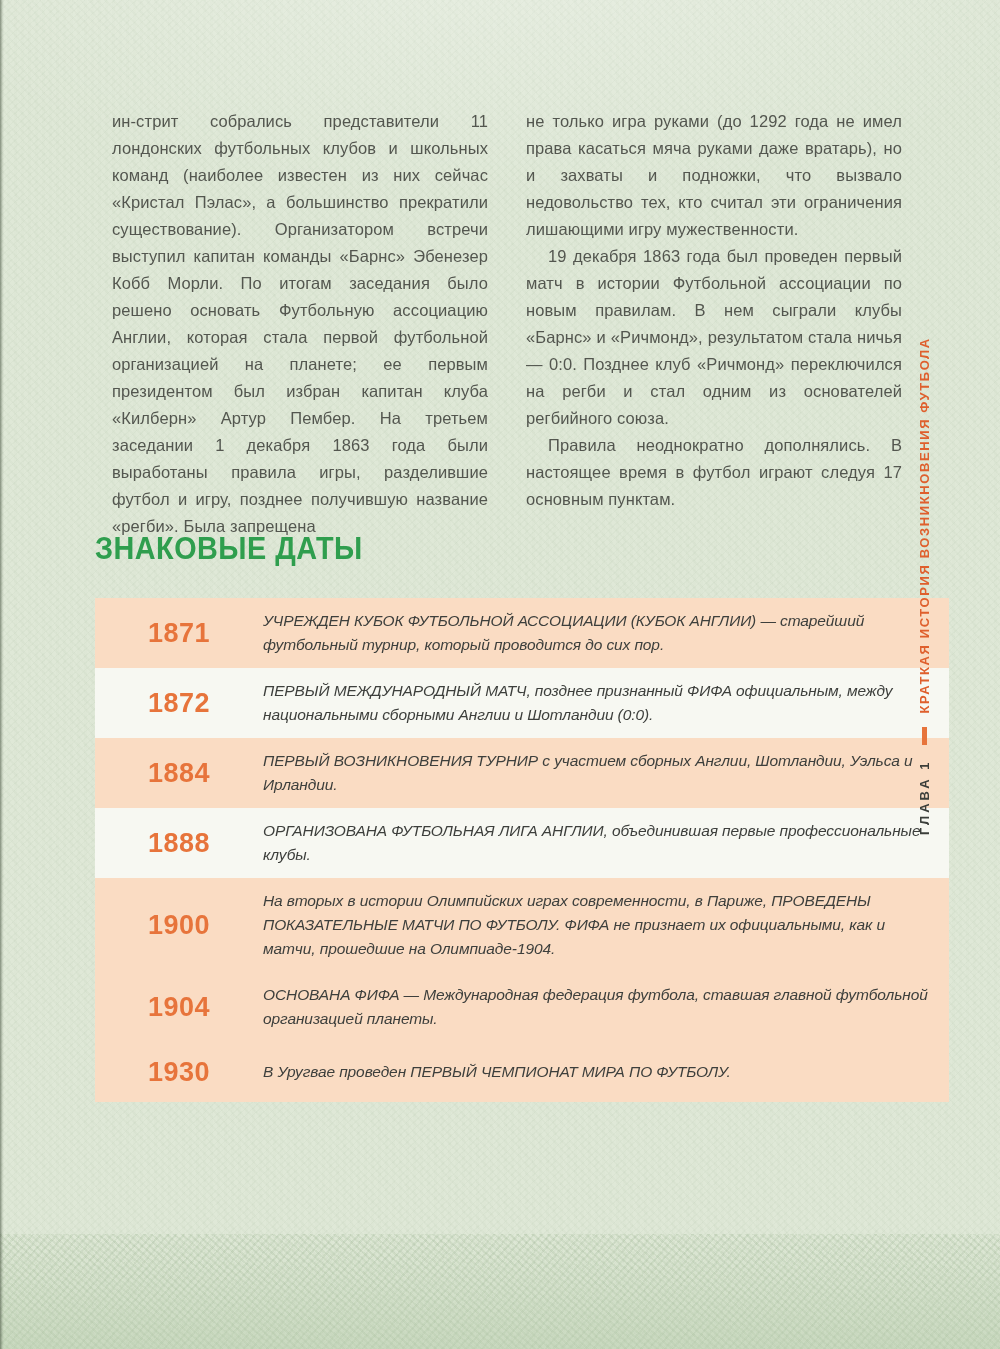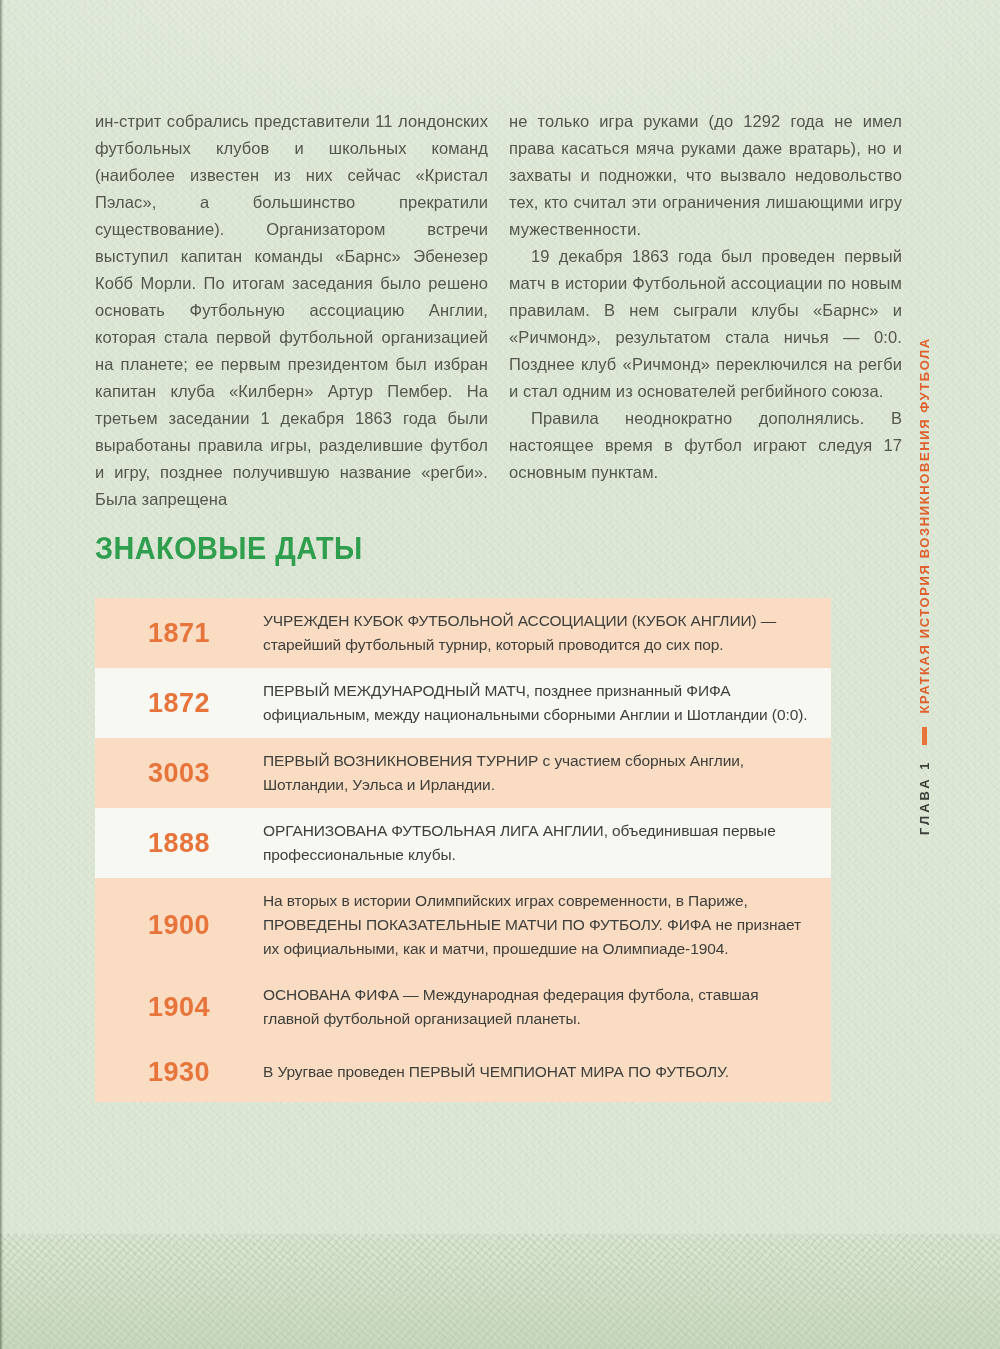--- a/index.html
+++ b/index.html
@@ -28,50 +28,50 @@
   .page-edge{
     position:absolute; left:0; top:0; bottom:0; width:4px;
     background:linear-gradient(to right, rgba(58,70,52,0.55), rgba(58,70,52,0.12) 60%, rgba(58,70,52,0));
   }
 
   
   .columns{
     position:absolute; top:108px; left:95px; width:807px;
     display:flex; gap:21px;
   }
-  .col{ flex:1; }
+  .col{ flex:1;margin-left:17px; }
   .col p{
     font-size:16.5px; line-height:27px; color:#53564f;
     text-align:justify; letter-spacing:0.1px;
   }
   .col p.indent{ text-indent:22px; }
 
   
   .section-title{
     position:absolute; top:531px; left:95px;
     font-size:31px; font-weight:700; color:#2f9e4e;
     letter-spacing:0.5px; transform:scaleX(0.93); transform-origin:left center;
     white-space:nowrap;
   }
 
   
-  .timeline{ position:absolute; top:598px; left:95px; width:736px; }
+  .timeline{ position:absolute; top:598px; left:95px; width:854px; }
   .row{
     display:flex; align-items:center;
     min-height:60px; padding:11px 0;
   }
   .row.peach{ background:#fadcc3; }
   .row.white{ background:#f7f8f2; }
   .year{
     width:168px; flex:0 0 168px; text-align:center;
     font-size:27px; font-weight:700; color:#e7743b; letter-spacing:0.5px;
   }
   .desc{
     flex:1; padding-right:14px;
-    font-size:15.5px; line-height:24px; color:#3d3f3c; letter-spacing:-0.1px;
+    font-size:15.5px; line-height:24px; color:#3d3f3c; letter-spacing:-0.1px;font-style:italic;
   }
 
   
   .sidebar{
     position:absolute; left:912px; top:835px; width:420px; height:24px;
     transform:rotate(-90deg); transform-origin:0 0;
     display:flex; align-items:center; justify-content:flex-start; gap:14px;
     white-space:nowrap;
   }
   .sidebar .chapter{
@@ -110,21 +110,21 @@
       <div class="year">1871</div>
       <div class="desc">УЧРЕЖДЕН КУБОК ФУТБОЛЬНОЙ АССОЦИАЦИИ (КУБОК АНГЛИИ) — старейший футбольный турнир, который проводится до сих пор.</div>
     </div>
 
     <div class="row white">
       <div class="year">1872</div>
       <div class="desc">ПЕРВЫЙ МЕЖДУНАРОДНЫЙ МАТЧ, позднее признанный ФИФА официальным, между национальными сборными Англии и Шотландии (0:0).</div>
     </div>
 
     <div class="row peach">
-      <div class="year">3003</div>
+      <div class="year">1884</div>
       <div class="desc">ПЕРВЫЙ ВОЗНИКНОВЕНИЯ ТУРНИР с участием сборных Англии, Шотландии, Уэльса и Ирландии.</div>
     </div>
 
     <div class="row white">
       <div class="year">1888</div>
       <div class="desc">ОРГАНИЗОВАНА ФУТБОЛЬНАЯ ЛИГА АНГЛИИ, объединившая первые профессиональные клубы.</div>
     </div>
 
     <div class="row peach">
       <div class="year">1900</div>

